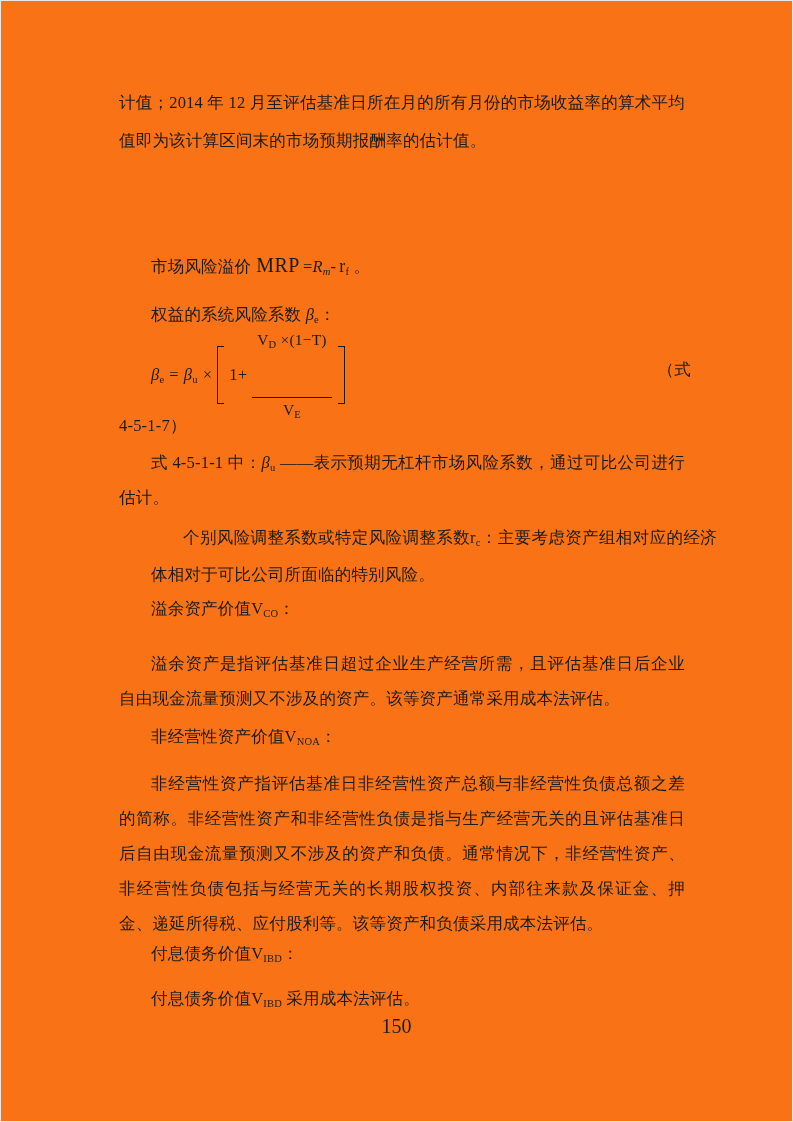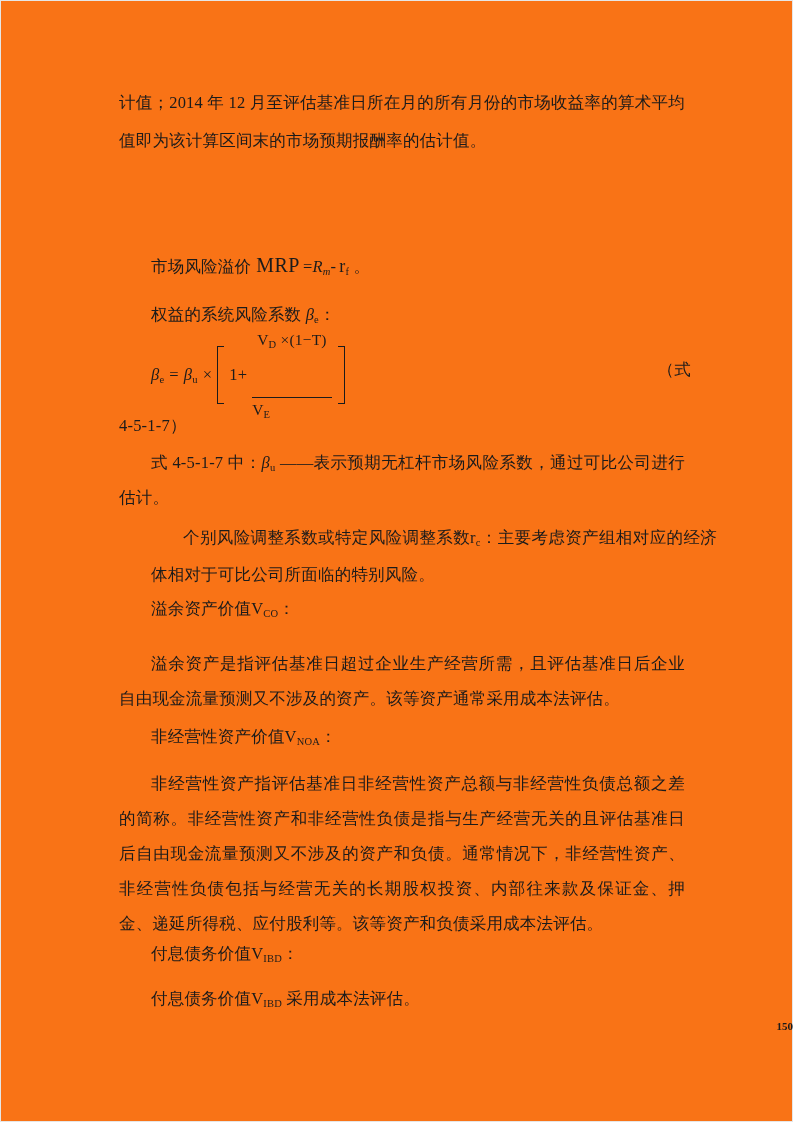--- a/index.html
+++ b/index.html
@@ -41,25 +41,25 @@
   .beta-row .op { margin:0 5px; }
   .oneplus { margin:0 3px 0 5px; }
   .brk { display:inline-block; width:7px; height:58px; }
   .brk-l { border:1.6px solid #1b1b1b; border-right:none; }
   .brk-r { border:1.6px solid #1b1b1b; border-left:none; margin-left:4px; }
   .frac {
     display:inline-flex; flex-direction:column; align-items:center;
     font-size:15.5px; margin:0 2px; vertical-align:middle; line-height:1.3;gap:44px;
   }
   .frac .num { padding:0 5px 2px; white-space:nowrap; }
-  .frac .den { border-top:1.4px solid #1b1b1b; padding-top:2px; width:100%; }
+  .frac .den { border-top:1.4px solid #1b1b1b; padding-top:2px; width:100%; text-align:center; }
   .eq-tag { position:absolute; right:-6px; top:24px; line-height:20px; }
   .page-num {
     position:absolute; top:1016px; left:0; width:100%;
-    text-align:right; font-size:11px; line-height:20px;font-weight:bold;
+    text-align:center; font-size:20px; line-height:20px;
   }
 </style>
 </head>
 <body>
 
 <div class="page">
 
   <div class="blk lh38" style="top:84px">计值；2014 年 12 月至评估基准日所在月的所有月份的市场收益率的算术平均值即为该计算区间末的市场预期报酬率的估计值。</div>
 
 
@@ -84,21 +84,21 @@
         <span class="den"><span>V</span><sub class="ssub">E</sub></span>
       </span>
       <span class="brk brk-r"></span>
     </span>
     <span class="eq-tag">（式</span>
   </div>
 
   <div class="blk lh38" style="top:407px">4-5-1-7）</div>
 
   <div class="blk lh35 indent" style="top:445px">
-    <span>式 4-5-1-7 中：</span><span class="var">β</span><sub class="ssub">u</sub><span> ——表示预期无杠杆市场风险系数，通过可比公司进行估计。</span>
+    <span>式 4-5-1-1 中：</span><span class="var">β</span><sub class="ssub">u</sub><span> ——表示预期无杠杆市场风险系数，通过可比公司进行估计。</span>
   </div>
 
   <div class="blk lh37 indent" style="top:519px">
     <span>个别风险调整系数或特定风险调整系数</span><span>r</span><sub class="ssub">c</sub><span>：主要考虑资产组相对应的经济体相对于可比公司所面临的特别风险。</span>
   </div>
 
   <div class="blk lh35 indent" style="top:591px">
     <span>溢余资产价值</span><span>V</span><sub class="ssub">CO</sub><span>：</span>
   </div>
 

